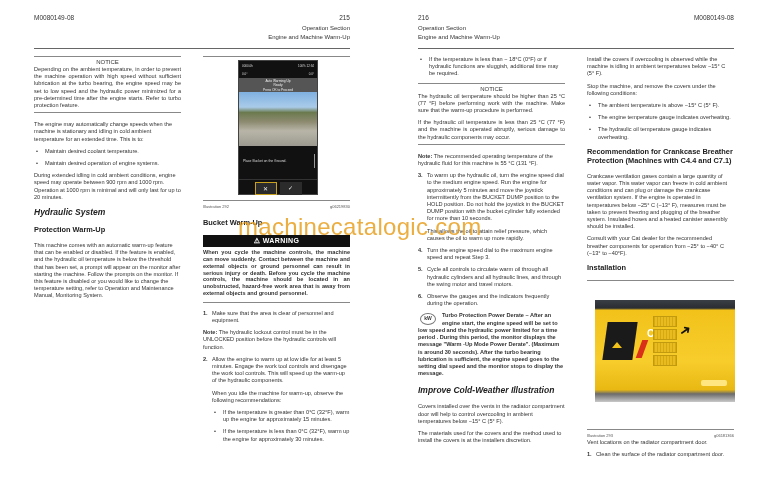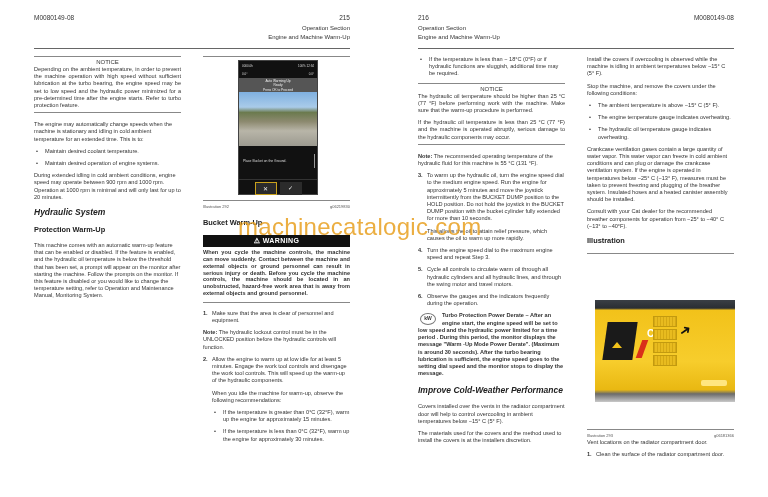--- a/index.html
+++ b/index.html
@@ -154,36 +154,37 @@
     </div>
     <p><span class="bold">Note:</span><span> The recommended operating temperature of the hydraulic fluid for this machine is 55 °C  (131 °F).</span></p>
     <ol class="steps">
       <li><span class="num">3.</span><span>To warm up the hydraulic oil, turn the engine speed dial to the medium engine speed. Run the engine for approximately 5 minutes and move the joystick intermittently from the BUCKET DUMP position to the HOLD position. Do not hold the joystick in the BUCKET DUMP position with the bucket cylinder fully extended for more than 10 seconds.</span>
         <div style="margin-top:5px;">This allows the oil to attain relief pressure, which causes the oil to warm up more rapidly.</div></li>
       <li><span class="num">4.</span><span>Turn the engine speed dial to the maximum engine speed and repeat Step 3.</span></li>
       <li><span class="num">5.</span><span>Cycle all controls to circulate warm oil through all hydraulic cylinders and all hydraulic lines, and through the swing motor and travel motors.</span></li>
       <li><span class="num">6.</span><span>Observe the gauges and the indicators frequently during the operation.</span></li>
     </ol>
     <p class="bold" style="margin-top:2px;"><span class="kw-icon">kW</span><span>Turbo Protection Power Derate – After an engine start, the engine speed will be set to low speed and the hydraulic power limited for a time period . During this period, the monitor displays the message "Warm -Up Mode Power Derate". (Maximum is around 30 seconds). After the turbo bearing lubrication is sufficient, the engine speed goes to the setting dial speed and the monitor stops to display the message.</span></p>
-    <h2 style="margin-top:8px;">Improve Cold-Weather Performance</h2>
+    <h2 style="margin-top:8px;">Improve Cold-Weather Illustration</h2>
     <p>Covers installed over the vents in the radiator compartment door will help to control overcooling in ambient temperatures below −15° C  (5° F).</p>
     <p>The materials used for the covers and the method used to install the covers is at the installers discretion.</p>
   </div>
 
   <div class="col" style="left:203px; top:56px; width:147px;">
     <p>Install the covers if overcooling is observed while the machine is idling in ambient temperatures below −15° C  (5° F).</p>
     <p>Stop the machine, and remove the covers under the following conditions:</p>
     <ul class="bullets">
       <li>The ambient temperature is above −15° C  (5° F).</li>
       <li>The engine temperature gauge indicates overheating.</li>
       <li>The hydraulic oil temperature gauge indicates overheating.</li>
     </ul>
+    <h3 style="margin-top:6px;">Recommendation for Crankcase Breather Protection (Machines with C4.4 and C7.1)</h3>
     <p>Crankcase ventilation gases contain a large quantity of water vapor. This water vapor can freeze in cold ambient conditions and can plug or damage the crankcase ventilation system. If the engine is operated in temperatures below −25° C  (−13° F), measures must be taken to prevent freezing and plugging of the breather system. Insulated hoses and a heated canister assembly should be installed.</p>
     <p>Consult with your Cat dealer for the recommended breather components for operation from −25° to −40° C  (−13° to −40°F).</p>
-    <h3 style="margin-top:6px;">Illustration</h3>
+    <h3 style="margin-top:6px;">Installation</h3>
     <div class="fig-rule"></div>
   </div>
 
   <div class="col" style="left:203px; top:429px; width:147px;">
     <div class="fig-rule"></div>
     <div class="fig-caption">
       <span>Illustration 293</span>
       <span>g06181366</span>
     </div>
     <p>Vent locations on the radiator compartment door.</p>

